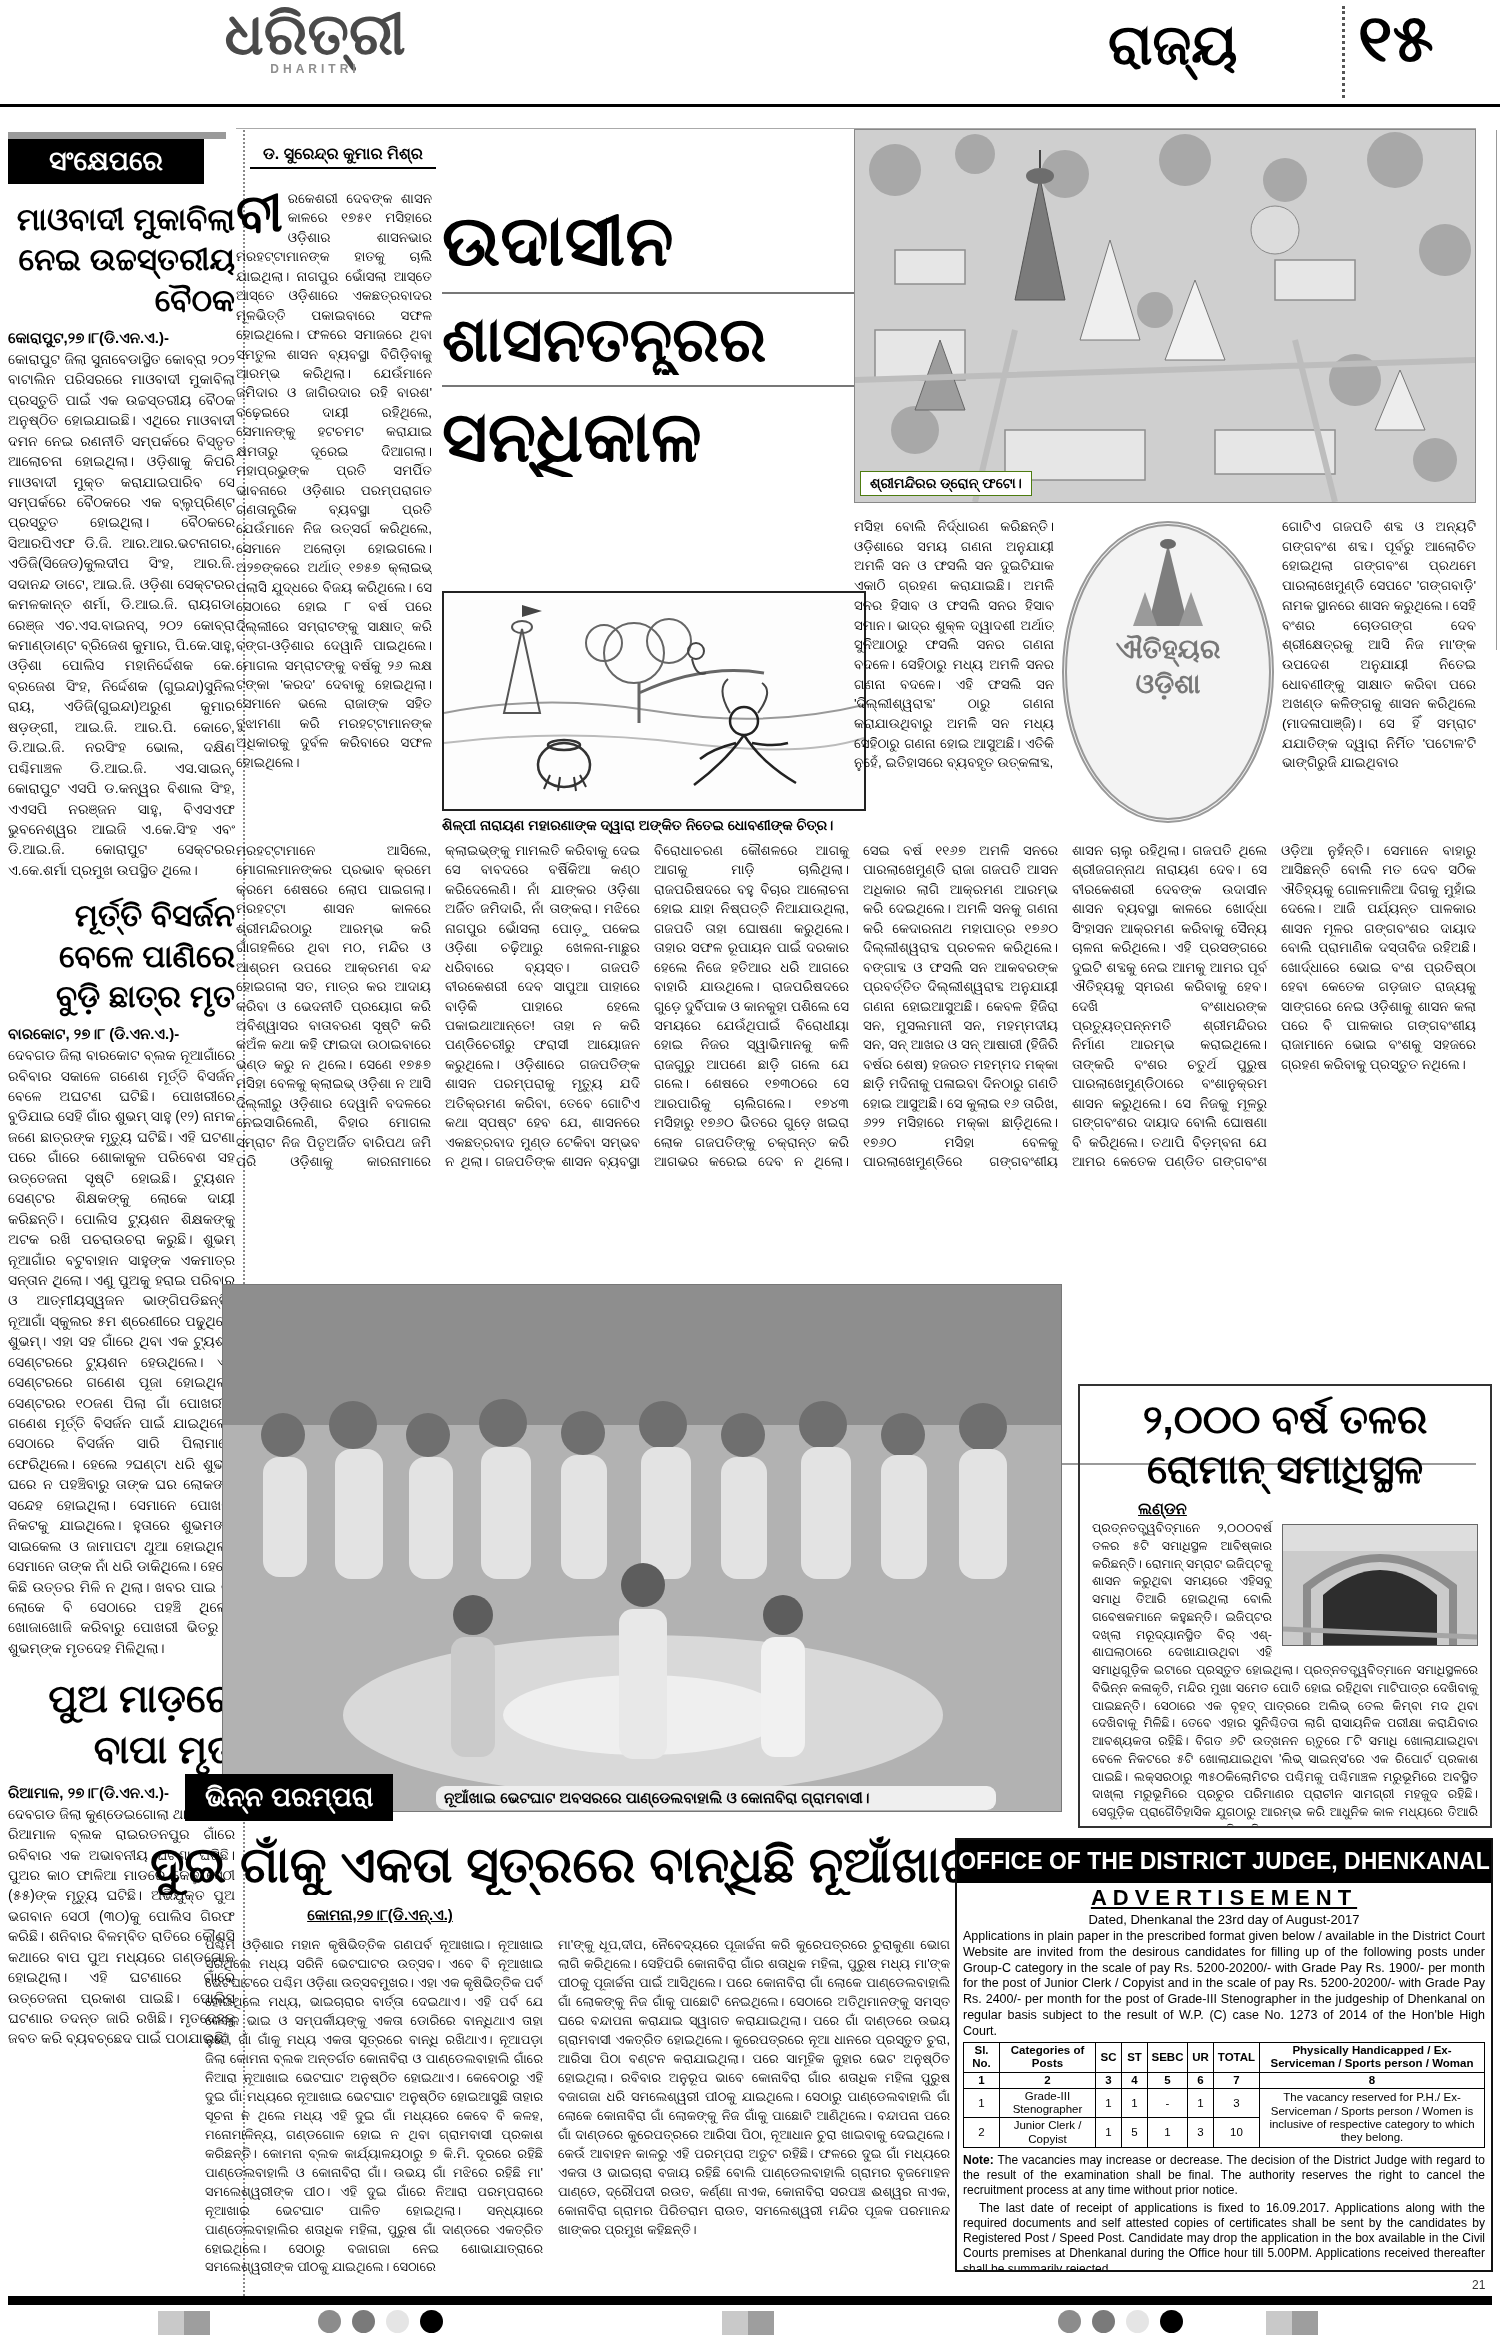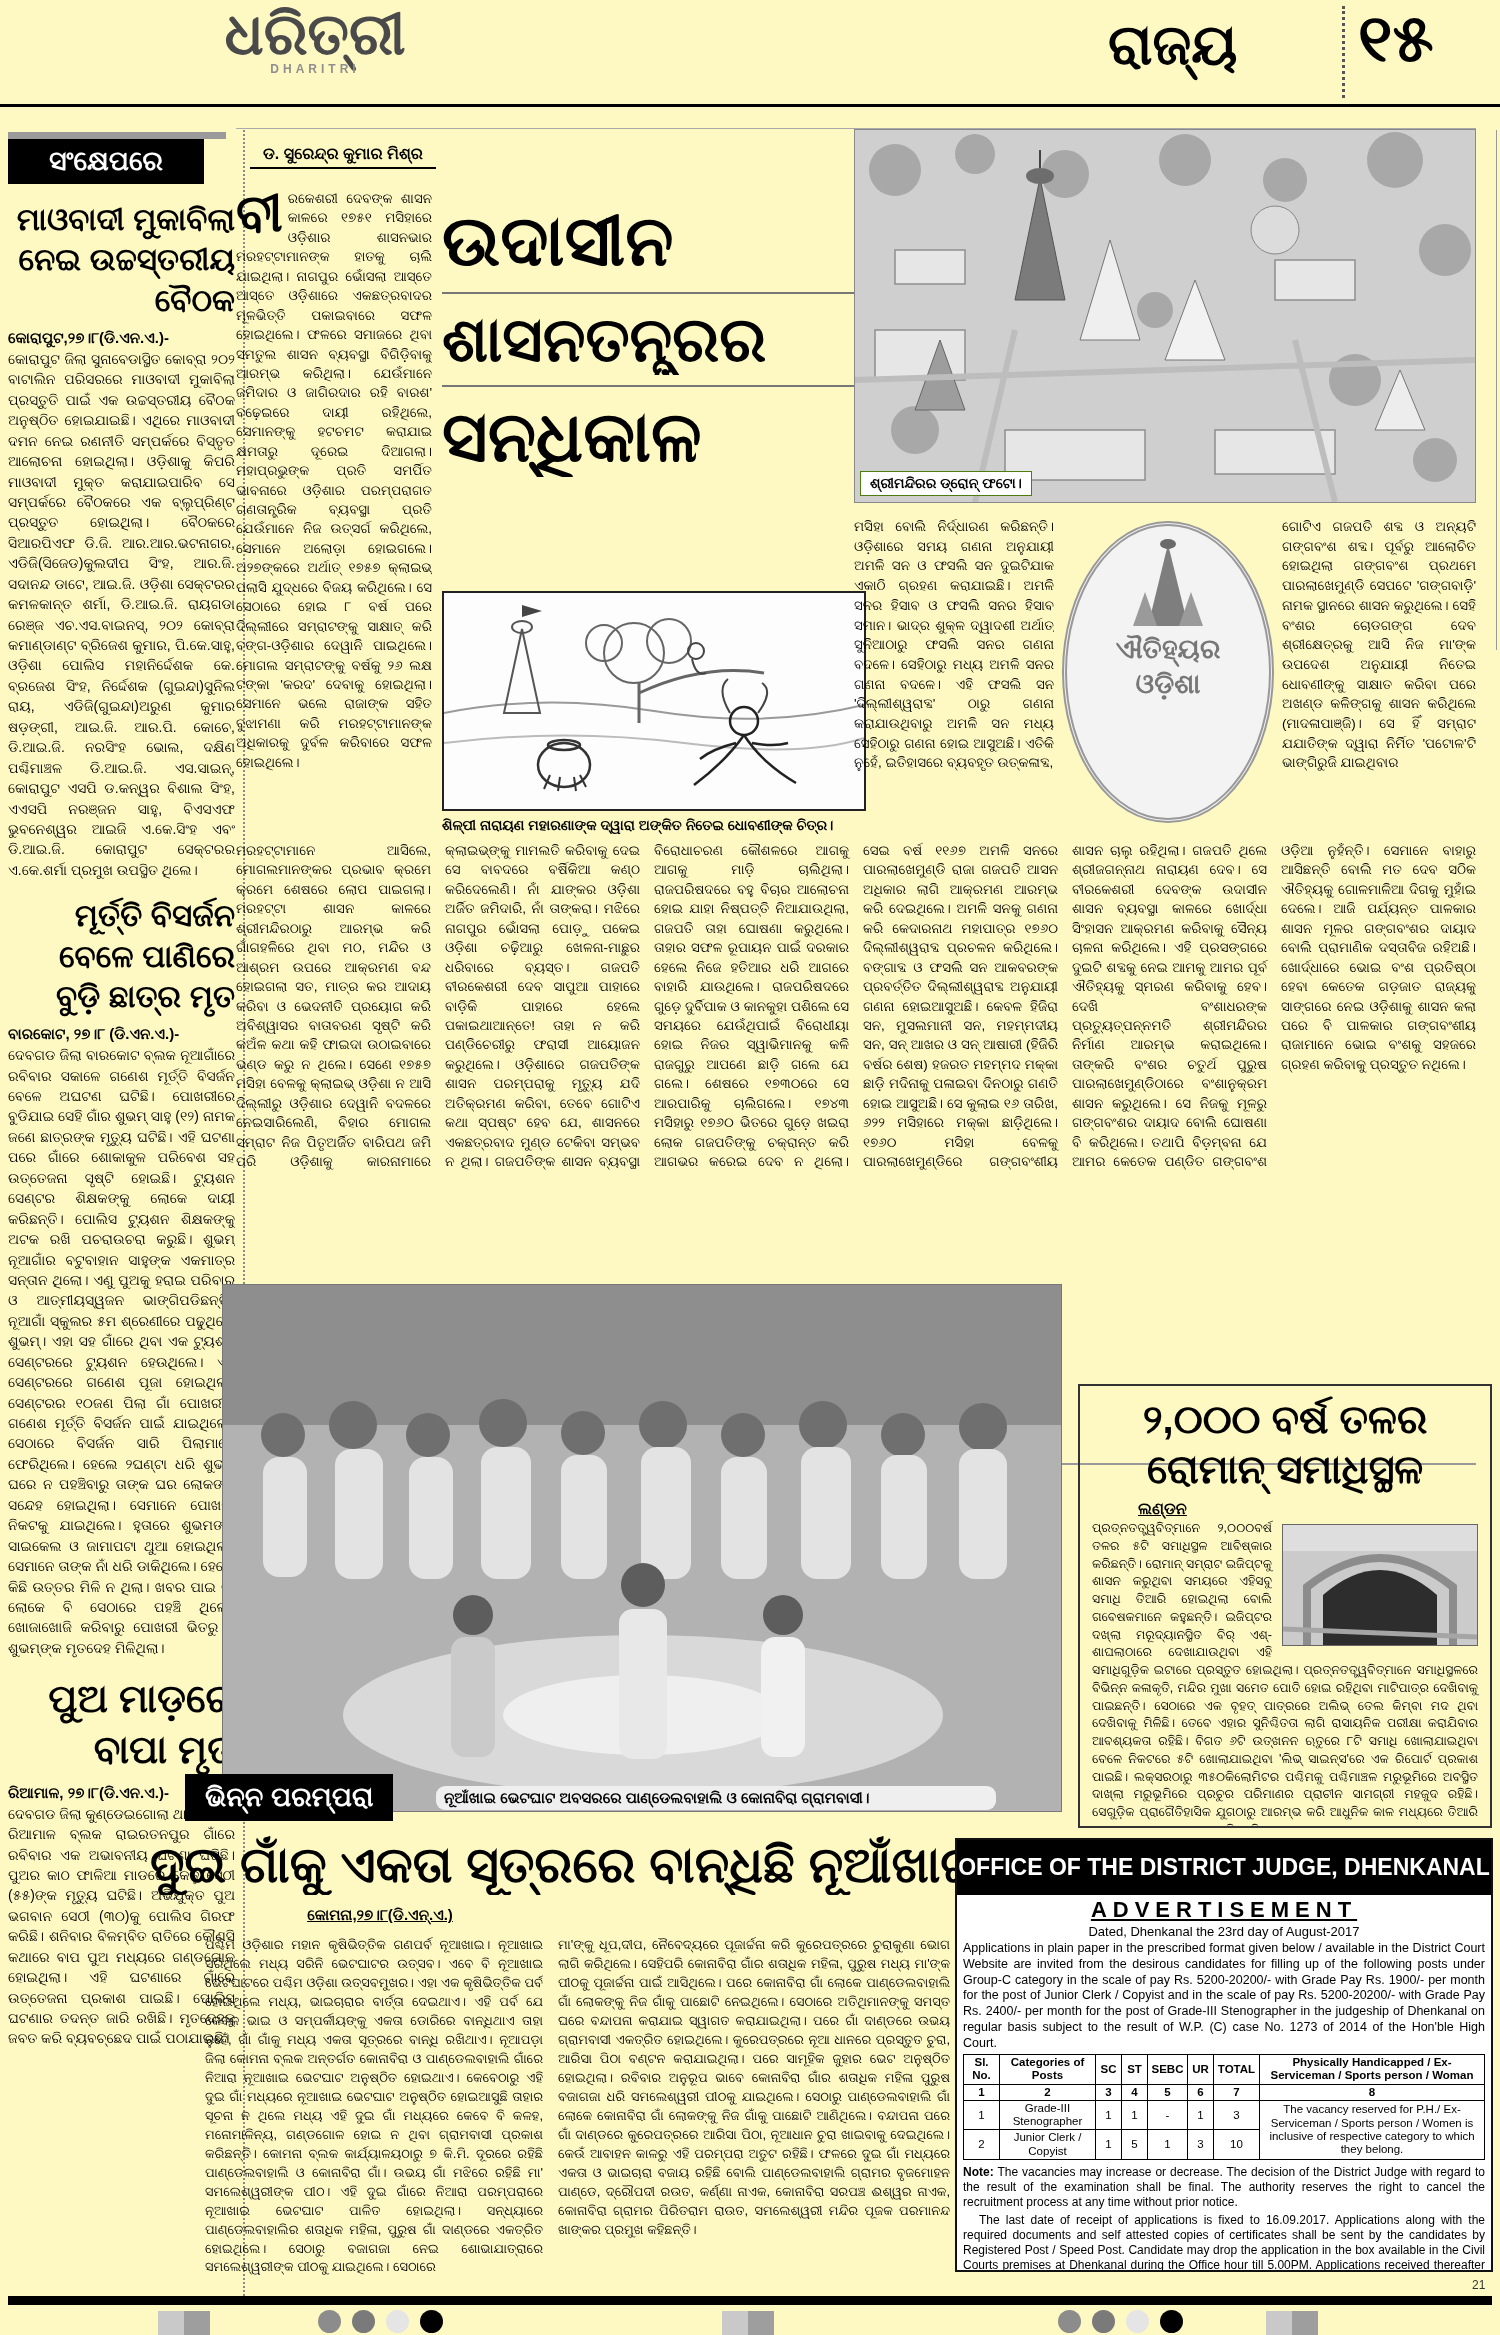--- a/index.html
+++ b/index.html
@@ -1,17 +1,17 @@
 <!DOCTYPE html>
 <html><head>
 <meta charset="utf-8">
 <style>
   * { margin:0; padding:0; box-sizing:border-box; }
   body { background:#e8e8e8; font-family:"Liberation Sans", sans-serif; color:#000; }
-  .page { position:relative; width:1500px; height:2335px; background:#fef9c3; margin:0 auto; overflow:hidden; }
+  .page { position:relative; width:1500px; height:2335px; background:#ffffff; margin:0 auto; overflow:hidden; }
 
   
   .logo-wrap { position:absolute; left:150px; top:4px; width:330px; text-align:center; }
   .logo-main { font-size:58px; font-weight:bold; color:#4a4a4a; line-height:1.05; }
   .logo-sub  { font-size:12px; color:#8f8f8f; font-weight:bold; letter-spacing:4px; margin-top:-3px; }
   .header-line { position:absolute; left:0; top:104px; width:1500px; border-top:3px solid #000; }
   .date-bar { position:absolute; left:8px; top:88px; width:465px; height:34px; background:#000; color:#fff;
               display:flex; align-items:center; justify-content:center; font-size:19px; font-weight:bold; }
   .section-label { position:absolute; left:1108px; top:12px; font-size:56px; font-weight:bold; }
   .page-dotted { position:absolute; left:1342px; top:6px; height:92px; border-left:3px dotted #555; }
@@ -75,21 +75,21 @@
            overflow:hidden; padding:8px 12px; }
   .rm-h { font-size:40px; font-weight:bold; line-height:1.25; white-space:nowrap; overflow:hidden; text-align:center; }
   .rm-dateline { font-weight:bold; font-size:16px; text-decoration:underline; margin:6px 0 2px 46px; }
   .rm-photo { float:right; width:196px; height:122px; background:#cfcfcf; margin:4px 0 6px 10px;
               border:1px solid #666; overflow:hidden; }
   .rm-body { font-size:12.5px; line-height:1.42; text-align:justify; }
 
   
   .ad { position:absolute; left:955px; top:1838px; width:538px; height:434px; border:2px solid #111;
         background:#fff; overflow:hidden; }
-  .ad-title { background:#000; color:#fff; text-align:center; font-weight:bold; font-size:23px; padding:14px 0; }
+  .ad-title { background:#000; color:#fff; text-align:center; font-weight:bold; font-size:23px; padding:8px 0; }
   .ad-head { text-align:center; font-weight:bold; font-size:22px; letter-spacing:6px;
              text-decoration:underline; margin-top:2px; }
   .ad-dated { text-align:center; font-size:13px; margin:1px 0 2px; }
   .ad-intro { font-size:12.5px; line-height:1.26; text-align:justify; padding:0 6px; }
   .ad-table { width:calc(100% - 12px); margin:3px 6px; border-collapse:collapse; font-size:11.5px; text-align:center; }
   .ad-table th, .ad-table td { border:1.5px solid #000; padding:1px 2px; line-height:1.15; }
   .ad-table th { font-weight:bold; }
   .ad-note { font-size:12px; padding:2px 6px; text-align:justify; line-height:1.26; }
   .ad-p { font-size:12px; padding:1px 6px; text-align:justify; line-height:1.26; text-indent:16px; }
 

